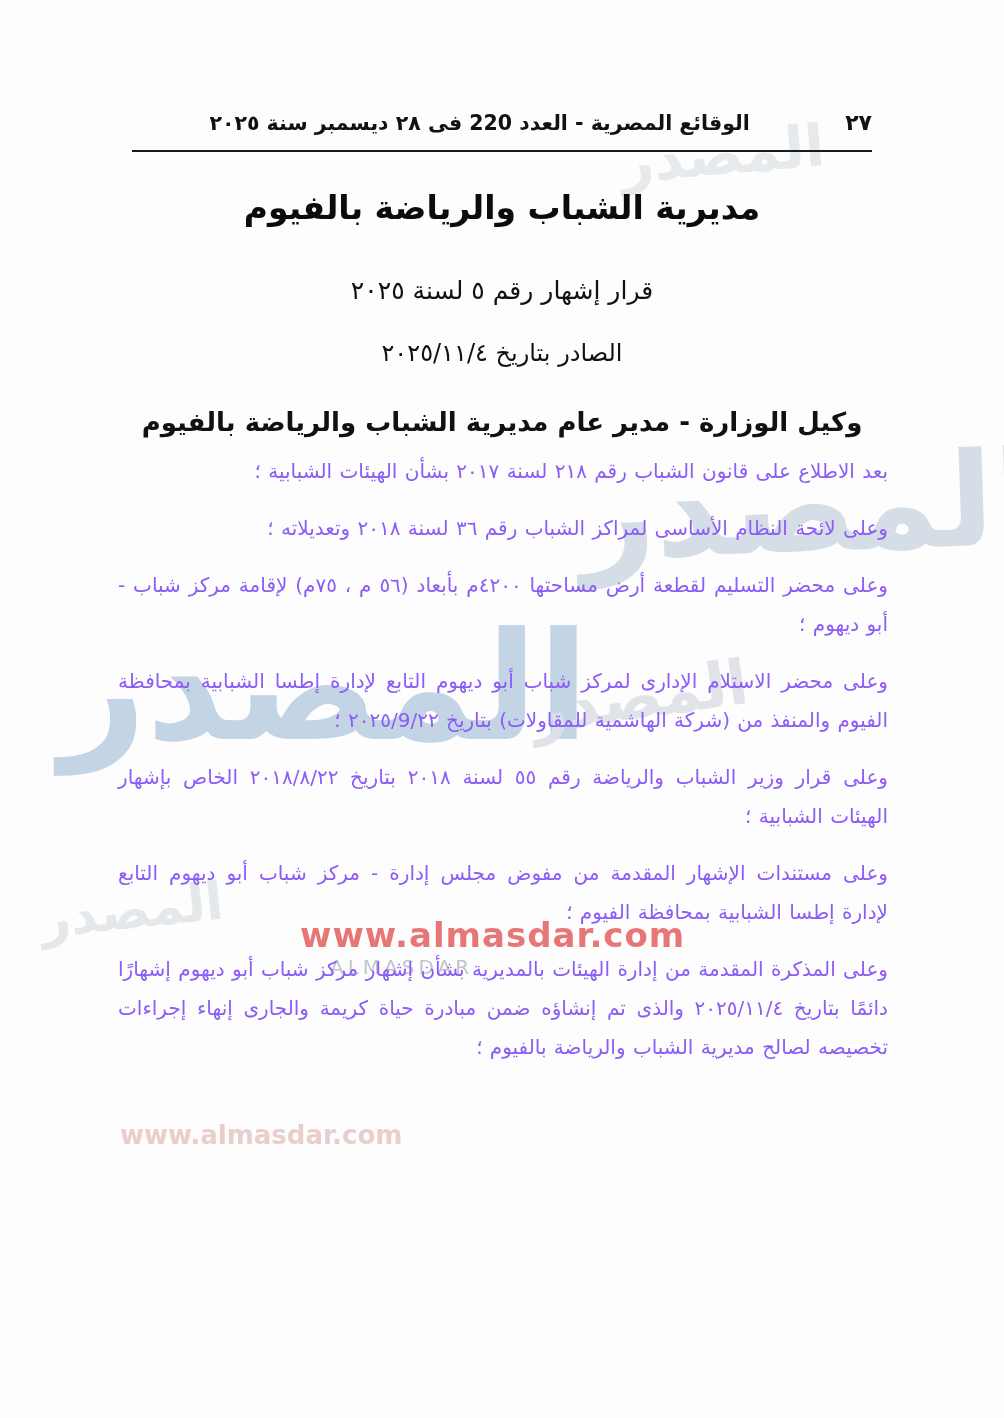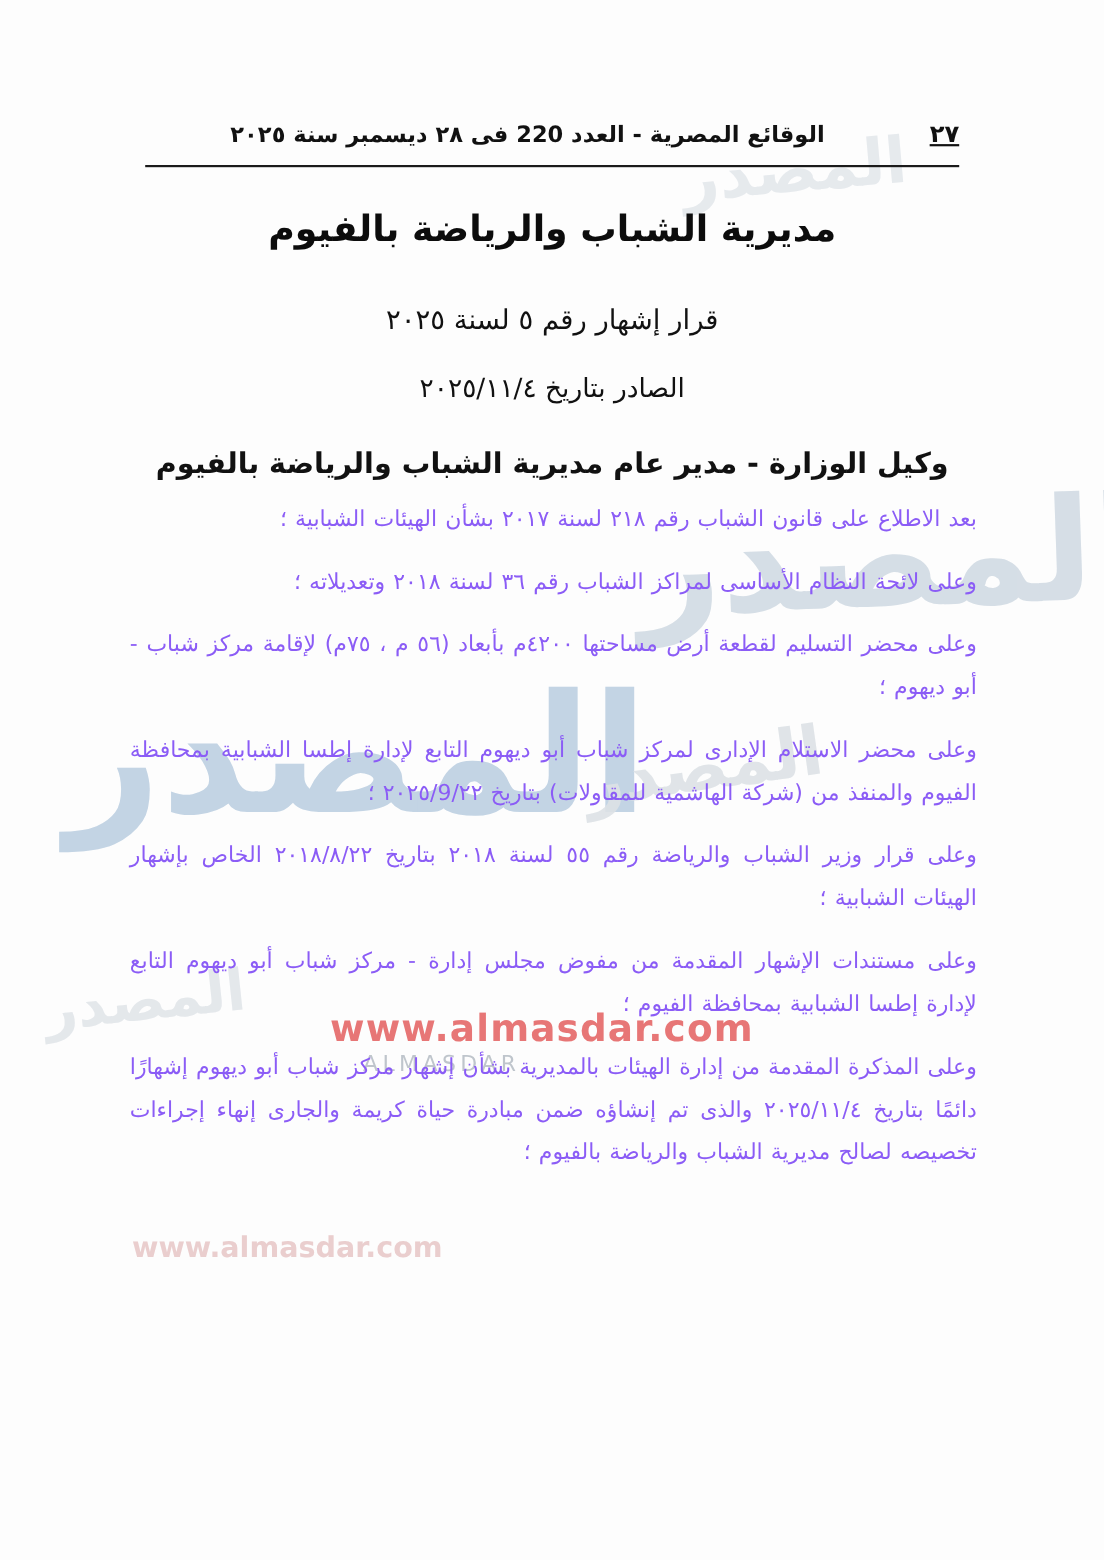--- a/index.html
+++ b/index.html
@@ -102,21 +102,20 @@
     font-family: "DejaVu Sans", sans-serif;
     font-size: 20.5px;
     font-weight: bold;
     color: #111;
   }
   .running-head .head-title { flex: 1; text-align: center; }
   .running-head .page-number {
     font-size: 22px;
     letter-spacing: 1px;
     padding-left: 18px;
-    text-decoration: underline;
   }
   .rule {
     position: absolute;
     left: 132px;
     top: 150px;
     width: 740px;
     height: 2px;
     background: #1a1a1a;
   }
 

